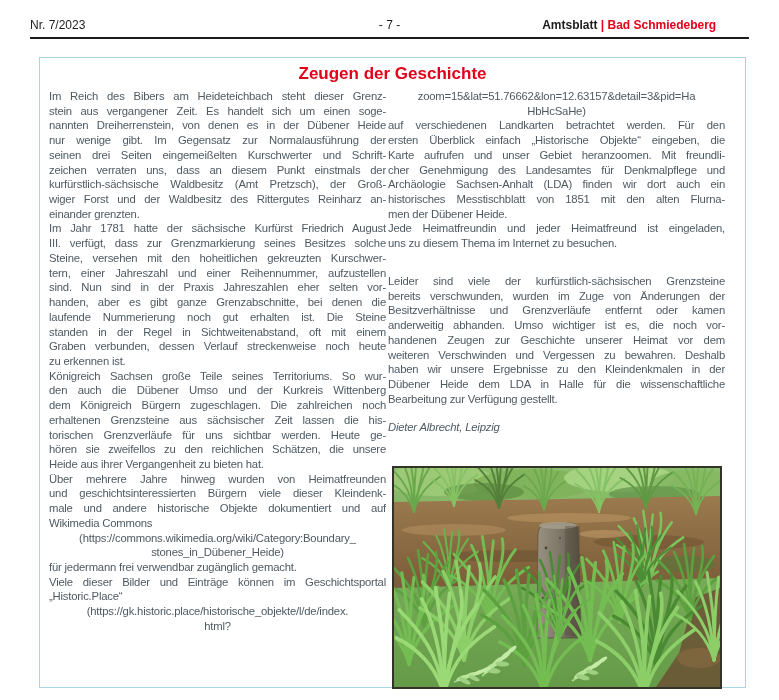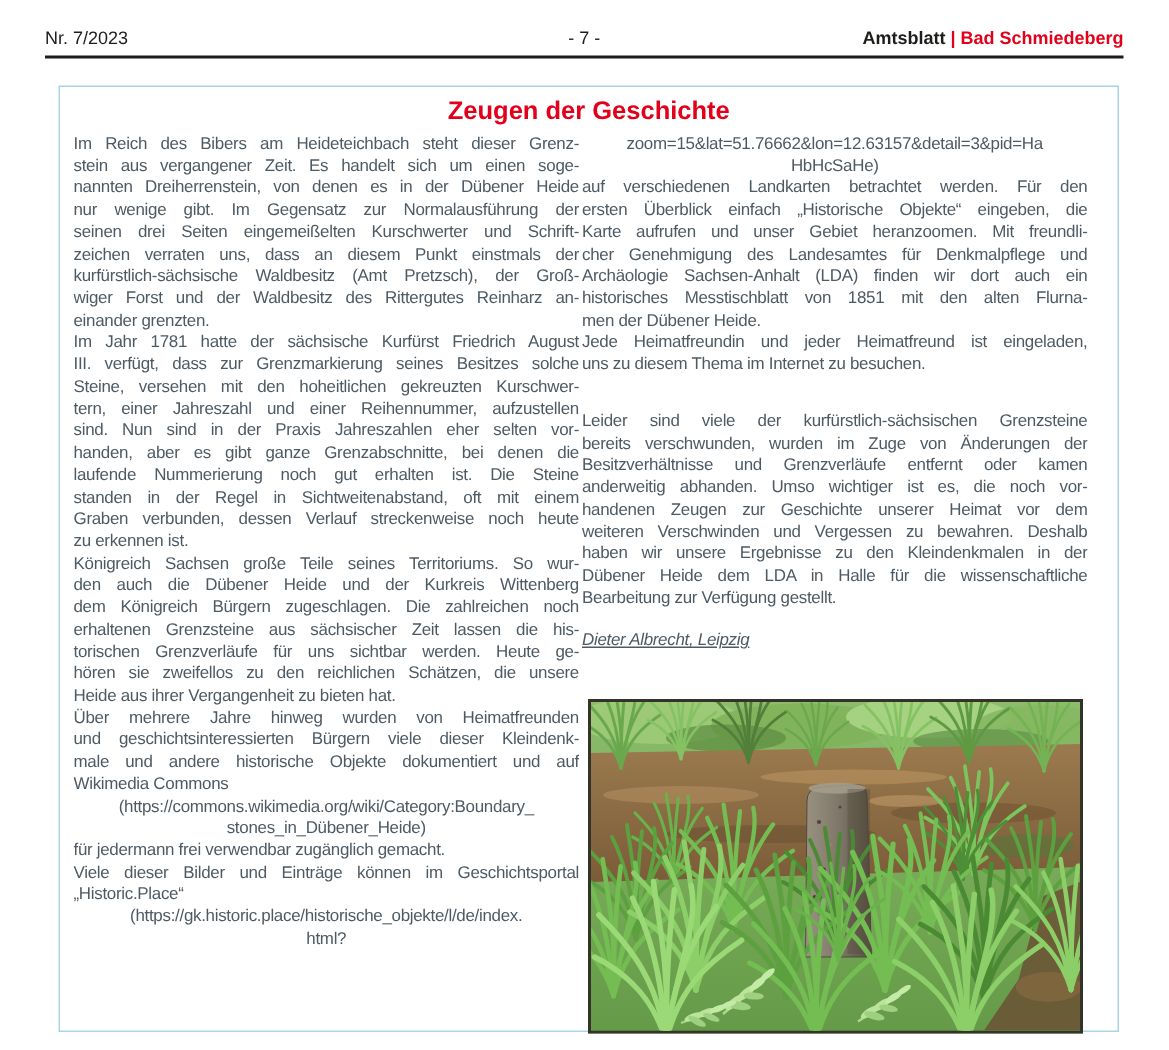--- a/index.html
+++ b/index.html
@@ -8,21 +8,21 @@
 
   
   .page-header {
     position: absolute; left: 30px; top: 18px; width: 719px;
     display: flex; align-items: baseline;
     font-size: 12px; color: #1d1d1b;
     border-bottom: 2px solid #1d1d1b; padding-bottom: 5px;
   }
   .page-header .issue { flex: 1; text-align: left; }
   .page-header .pagenum { flex: 1; text-align: center; }
-  .page-header .masthead { flex: 1; text-align: right; font-weight: bold; }
+  .page-header .masthead { flex: 1; text-align: center; font-weight: bold; }
   .masthead .city { color: #e2001a; }
 
   
   .content-box {
     position: absolute; left: 39px; top: 57px; width: 707px; height: 631px;
     border: 1px solid #a9d4e6;
     padding: 5px 9px 0 9px;
   }
   .article-title {
     text-align: center; color: #e2001a; font-weight: bold;
@@ -30,21 +30,21 @@
   }
   .columns { display: flex; gap: 2px; }
   .col {
     width: 337px; font-size: 11.3px; line-height: 14.72px;
     color: #4e5a63; letter-spacing: -0.2px;
   }
   .line { height: 14.72px; overflow: hidden; }
   .al-j { text-align: justify; text-align-last: justify; }
   .al-l { text-align: left; }
   .al-c { text-align: center; }
-  .italic { font-style: italic; text-decoration: underline; }
+  .italic { font-style: italic; }
 
   .photo-frame {
     margin: 31px auto 0 auto; width: 330px; height: 223px;
     border: 2px solid #33332a; background: #7fae5f;
   }
   .photo-frame svg { display: block; }
 </style>
 </head>
 <body>
 
@@ -71,21 +71,21 @@
         <div class="line al-j">III. verfügt, dass zur Grenzmarkierung seines Besitzes solche</div>
         <div class="line al-j">Steine, versehen mit den hoheitlichen gekreuzten Kurschwer-</div>
         <div class="line al-j">tern, einer Jahreszahl und einer Reihennummer, aufzustellen</div>
         <div class="line al-j">sind. Nun sind in der Praxis Jahreszahlen eher selten vor-</div>
         <div class="line al-j">handen, aber es gibt ganze Grenzabschnitte, bei denen die</div>
         <div class="line al-j">laufende Nummerierung noch gut erhalten ist. Die Steine</div>
         <div class="line al-j">standen in der Regel in Sichtweitenabstand, oft mit einem</div>
         <div class="line al-j">Graben verbunden, dessen Verlauf streckenweise noch heute</div>
         <div class="line al-l">zu erkennen ist.</div>
         <div class="line al-j">Königreich Sachsen große Teile seines Territoriums. So wur-</div>
-        <div class="line al-j">den auch die Dübener Heide und der Kurkreis Wittenberg</div>
+        <div class="line al-j">den auch die Dübener Umso und der Kurkreis Wittenberg</div>
         <div class="line al-j">dem Königreich Bürgern zugeschlagen. Die zahlreichen noch</div>
         <div class="line al-j">erhaltenen Grenzsteine aus sächsischer Zeit lassen die his-</div>
         <div class="line al-j">torischen Grenzverläufe für uns sichtbar werden. Heute ge-</div>
         <div class="line al-j">hören sie zweifellos zu den reichlichen Schätzen, die unsere</div>
         <div class="line al-l">Heide aus ihrer Vergangenheit zu bieten hat.</div>
         <div class="line al-j">Über mehrere Jahre hinweg wurden von Heimatfreunden</div>
         <div class="line al-j">und geschichtsinteressierten Bürgern viele dieser Kleindenk-</div>
         <div class="line al-j">male und andere historische Objekte dokumentiert und auf</div>
         <div class="line al-l">Wikimedia Commons</div>
         <div class="line al-c">(https://commons.wikimedia.org/wiki/Category:Boundary_</div>

